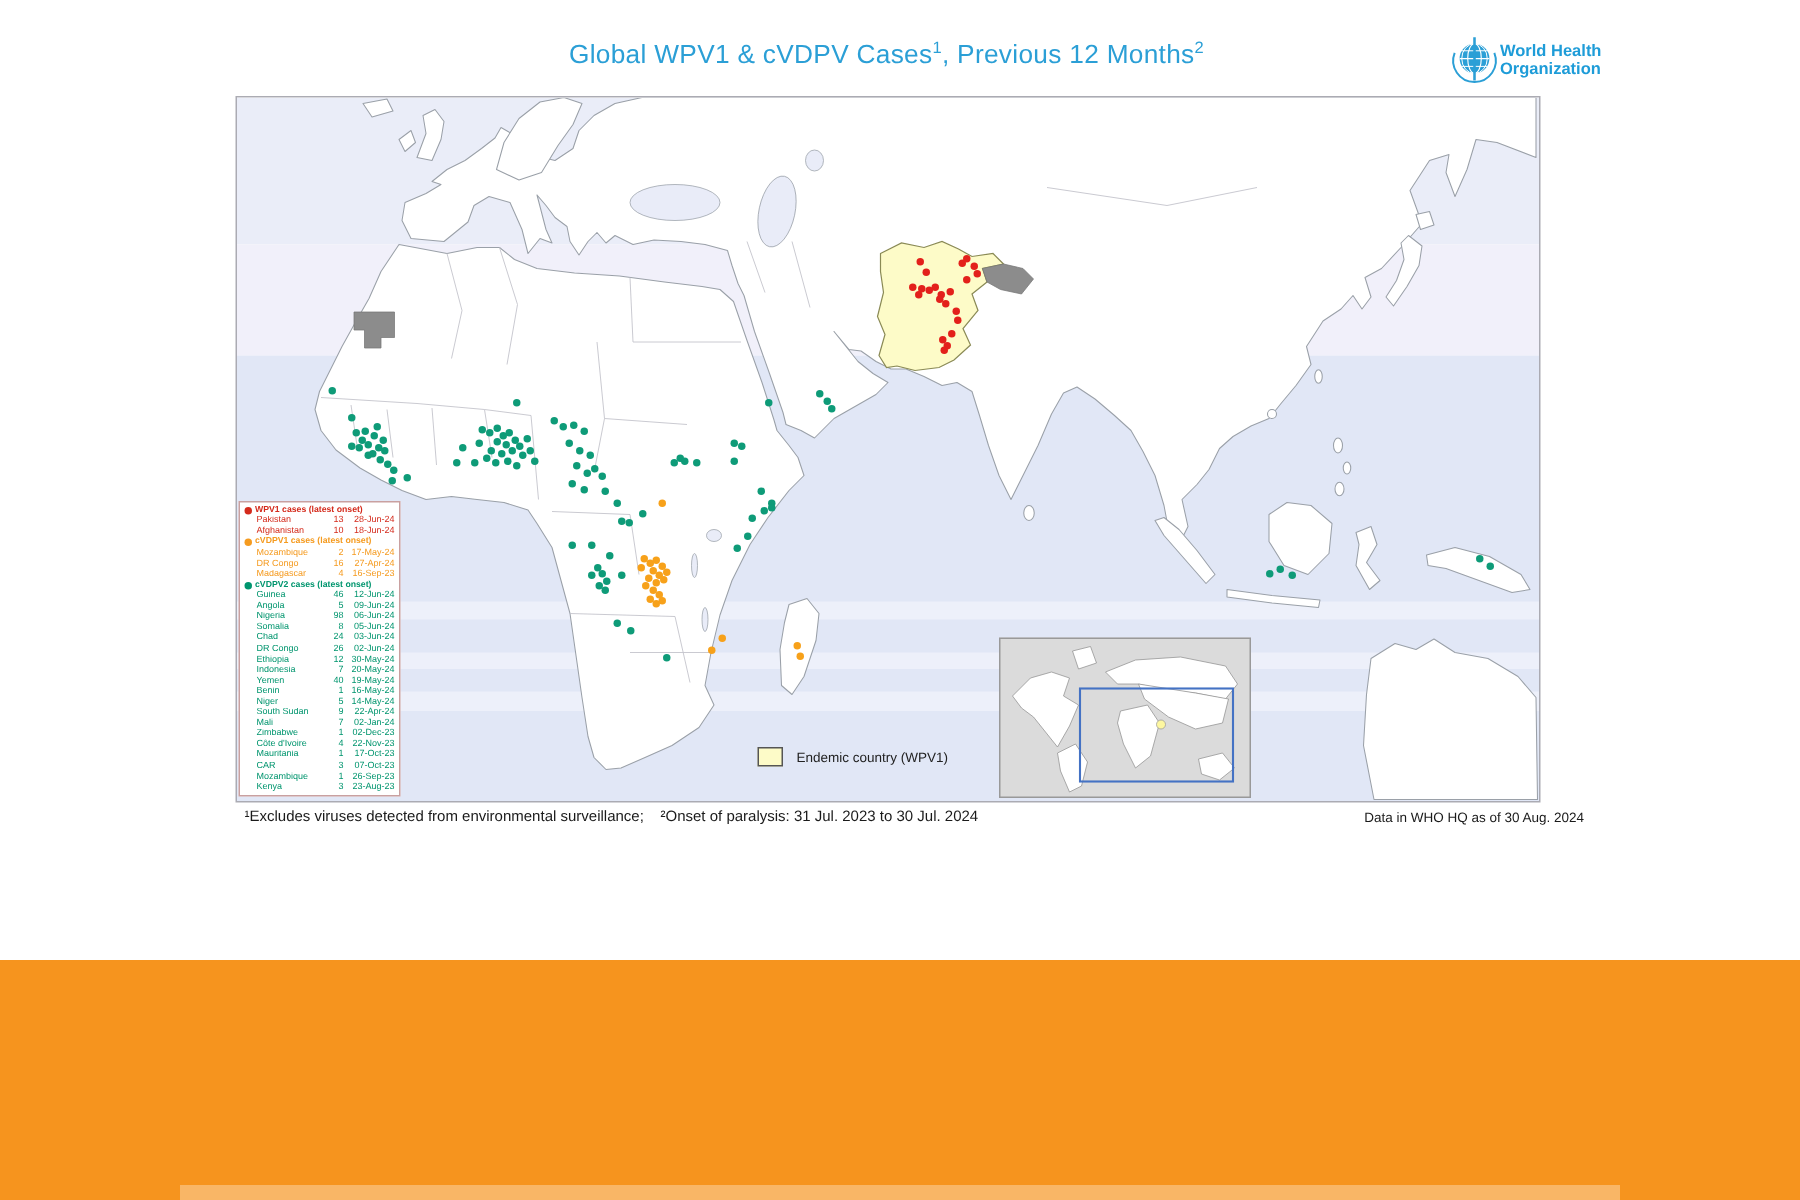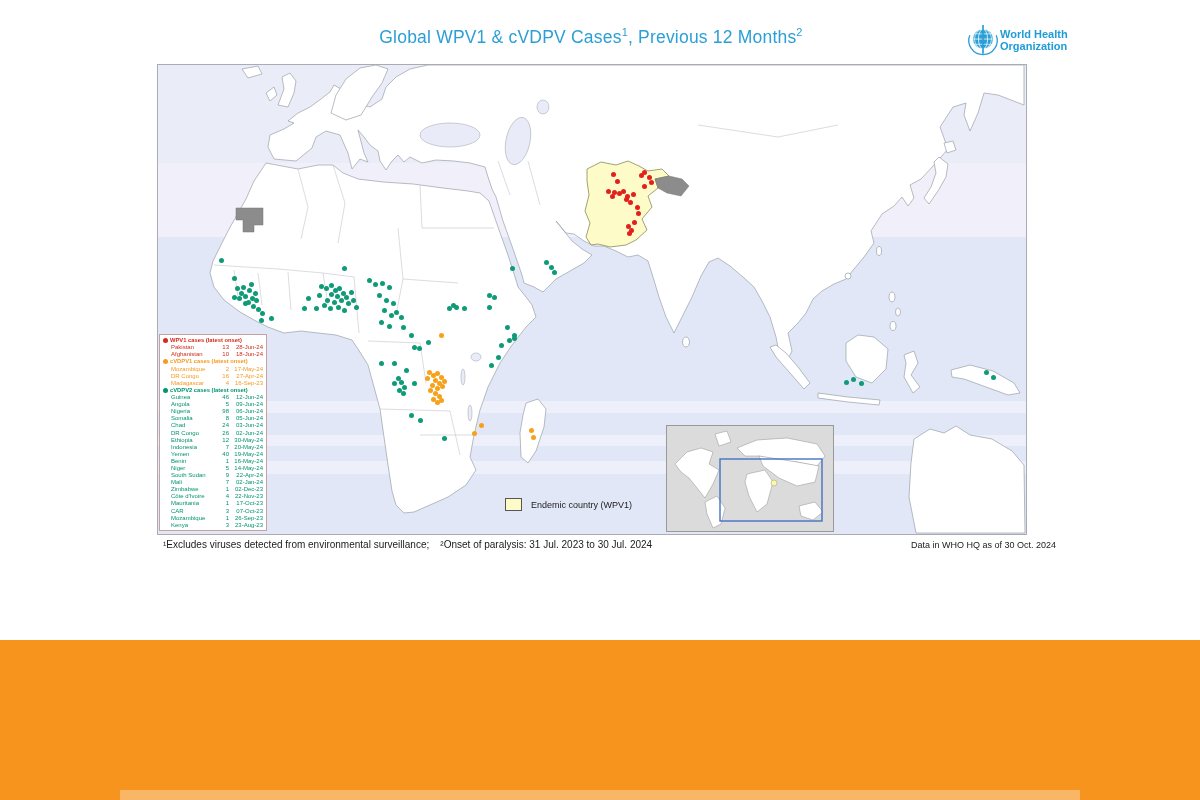--- a/index.html
+++ b/index.html
@@ -425,18 +425,18 @@
         <path d="M80,48 L98,44 L106,56 L100,78 L90,86 L82,70 L78,56 Z"></path>
         <path d="M132,80 L148,76 L156,86 L146,94 L134,90 Z"></path>
       </g>
       <circle cx="107" cy="57" r="3" fill="#FDF7A0" stroke="#999" stroke-width="0.5"></circle>
       <rect x="53" y="33" width="102" height="62" fill="none" stroke="#4472C4" stroke-width="1.4"></rect>
     </svg>
   </div>
 </div>
 
 <div class="footnote-left">¹Excludes viruses detected from environmental surveillance;    ²Onset of paralysis: 31 Jul. 2023 to 30 Jul. 2024</div>
-<div class="footnote-right">Data in WHO HQ as of 30 Oct. 2024</div>
+<div class="footnote-right">Data in WHO HQ as of 30 Aug. 2024</div>
 
 <div class="footer">
 
   <div class="footer-strip"></div>
 </div>
 
 </body></html>

